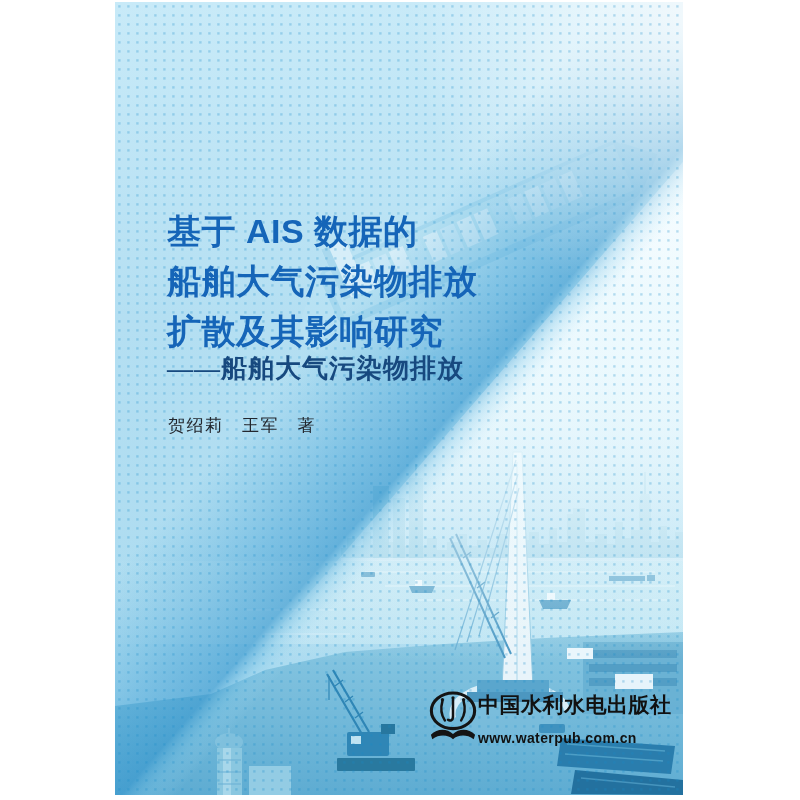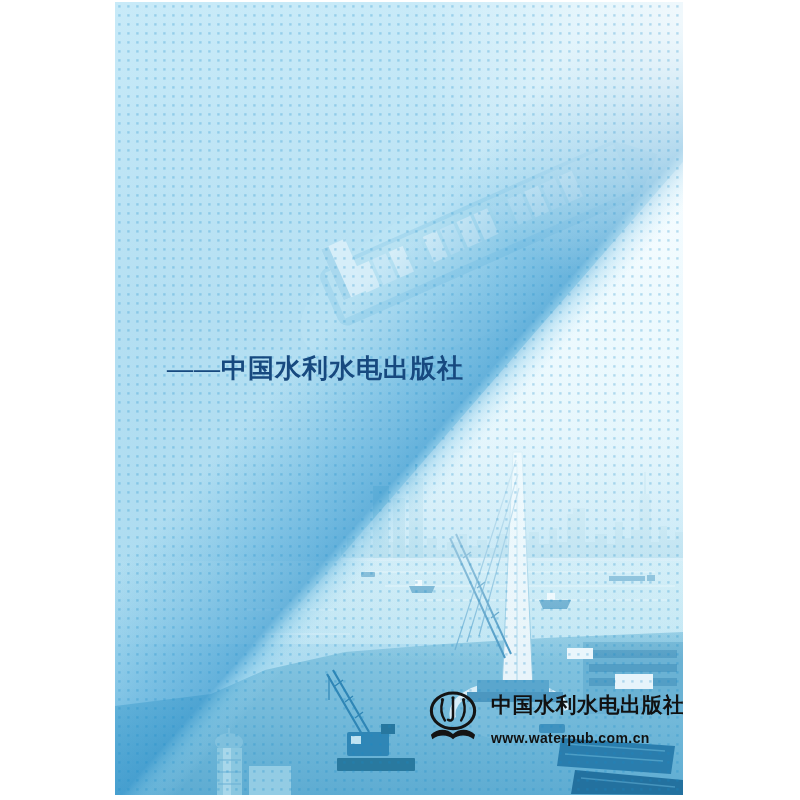--- a/index.html
+++ b/index.html
@@ -8,21 +8,21 @@
   .cover{position:absolute;left:115px;top:2px;width:568px;height:793px;overflow:hidden;}
   .art{position:absolute;left:0;top:0;width:568px;height:793px;display:block;}
   .txt{position:absolute;z-index:2;}
   .title{left:52px;top:204px;font-size:34px;line-height:50px;font-weight:600;
          letter-spacing:0.5px;color:var(--c-title,#1565b8);white-space:nowrap;}
   .subtitle{left:52px;top:350px;font-size:26px;line-height:34px;font-weight:700;
             font-family:"Liberation Serif","DejaVu Serif",serif;
             letter-spacing:1px;color:var(--c-subtitle,#17497f);white-space:nowrap;}
   .authors{left:53px;top:412px;font-size:17px;line-height:24px;letter-spacing:1.5px;
            color:var(--c-authors,#23272e);white-space:nowrap;}
-  .publisher{left:313px;top:689px;display:flex;gap:13px;align-items:flex-end;}
+  .publisher{left:313px;top:689px;display:flex;align-items:flex-end;}
   .plogo{width:50px;height:55px;flex:none;display:block;}
   .ptext{padding-top:1px;}
   .pname{font-size:21px;line-height:26px;font-weight:700;letter-spacing:0.5px;
          font-family:"Liberation Serif","DejaVu Serif",serif;
          color:var(--c-publisher_text,#111);white-space:nowrap;}
   .purl{font-size:14px;line-height:16px;font-weight:700;letter-spacing:0.4px;margin-top:12px;
         color:var(--c-publisher_text,#111);white-space:nowrap;}
 </style>
 </head>
 <body>
@@ -173,23 +173,29 @@
     <polygon points="568,160 0,815 0,793 568,793" fill="url(#gWhite)" transform="translate(0,0)"></polygon>
     <polygon points="568,160 0,815 568,815" fill="url(#gWhite)" opacity="0.9"></polygon>
 
     <rect x="0" y="0" width="568" height="793" fill="url(#gBand)"></rect>
 
     <rect x="0" y="0" width="568" height="793" fill="url(#gGlow)"></rect>
 
     <rect x="0" y="0" width="568" height="793" fill="url(#dots)"></rect>
   </svg>
 
-
-  <div class="txt subtitle">——中国水利水电出版社</div>
-
+  <div class="txt title">
+    <div>基于 AIS 数据的</div>
+    <div>船舶大气污染物排放</div>
+    <div>扩散及其影响研究</div>
+  </div>
+
+  <div class="txt subtitle">——船舶大气污染物排放</div>
+
+  <div class="txt authors">贺绍莉　王军　著</div>
 
   <div class="txt publisher">
     <svg class="plogo" viewBox="0 0 52 56" xmlns="http://www.w3.org/2000/svg">
       <ellipse cx="26" cy="20" rx="22.5" ry="18.5" fill="none" stroke="#141414" stroke-width="3.2"></ellipse>
       <circle cx="15" cy="8.5" r="1.7" fill="#141414"></circle>
       <circle cx="26" cy="6.5" r="1.7" fill="#141414"></circle>
       <circle cx="37" cy="8.5" r="1.7" fill="#141414"></circle>
       <path d="M15 10 C13 17, 13.5 24, 17.5 30" fill="none" stroke="#141414" stroke-width="2.6" stroke-linecap="round"></path>
       <path d="M26 8.5 L26 26.5 C26 30, 23 31, 20.8 29.4" fill="none" stroke="#141414" stroke-width="2.6" stroke-linecap="round"></path>
       <path d="M37 10 C39 17, 38.5 24, 34.5 30" fill="none" stroke="#141414" stroke-width="2.6" stroke-linecap="round"></path>

